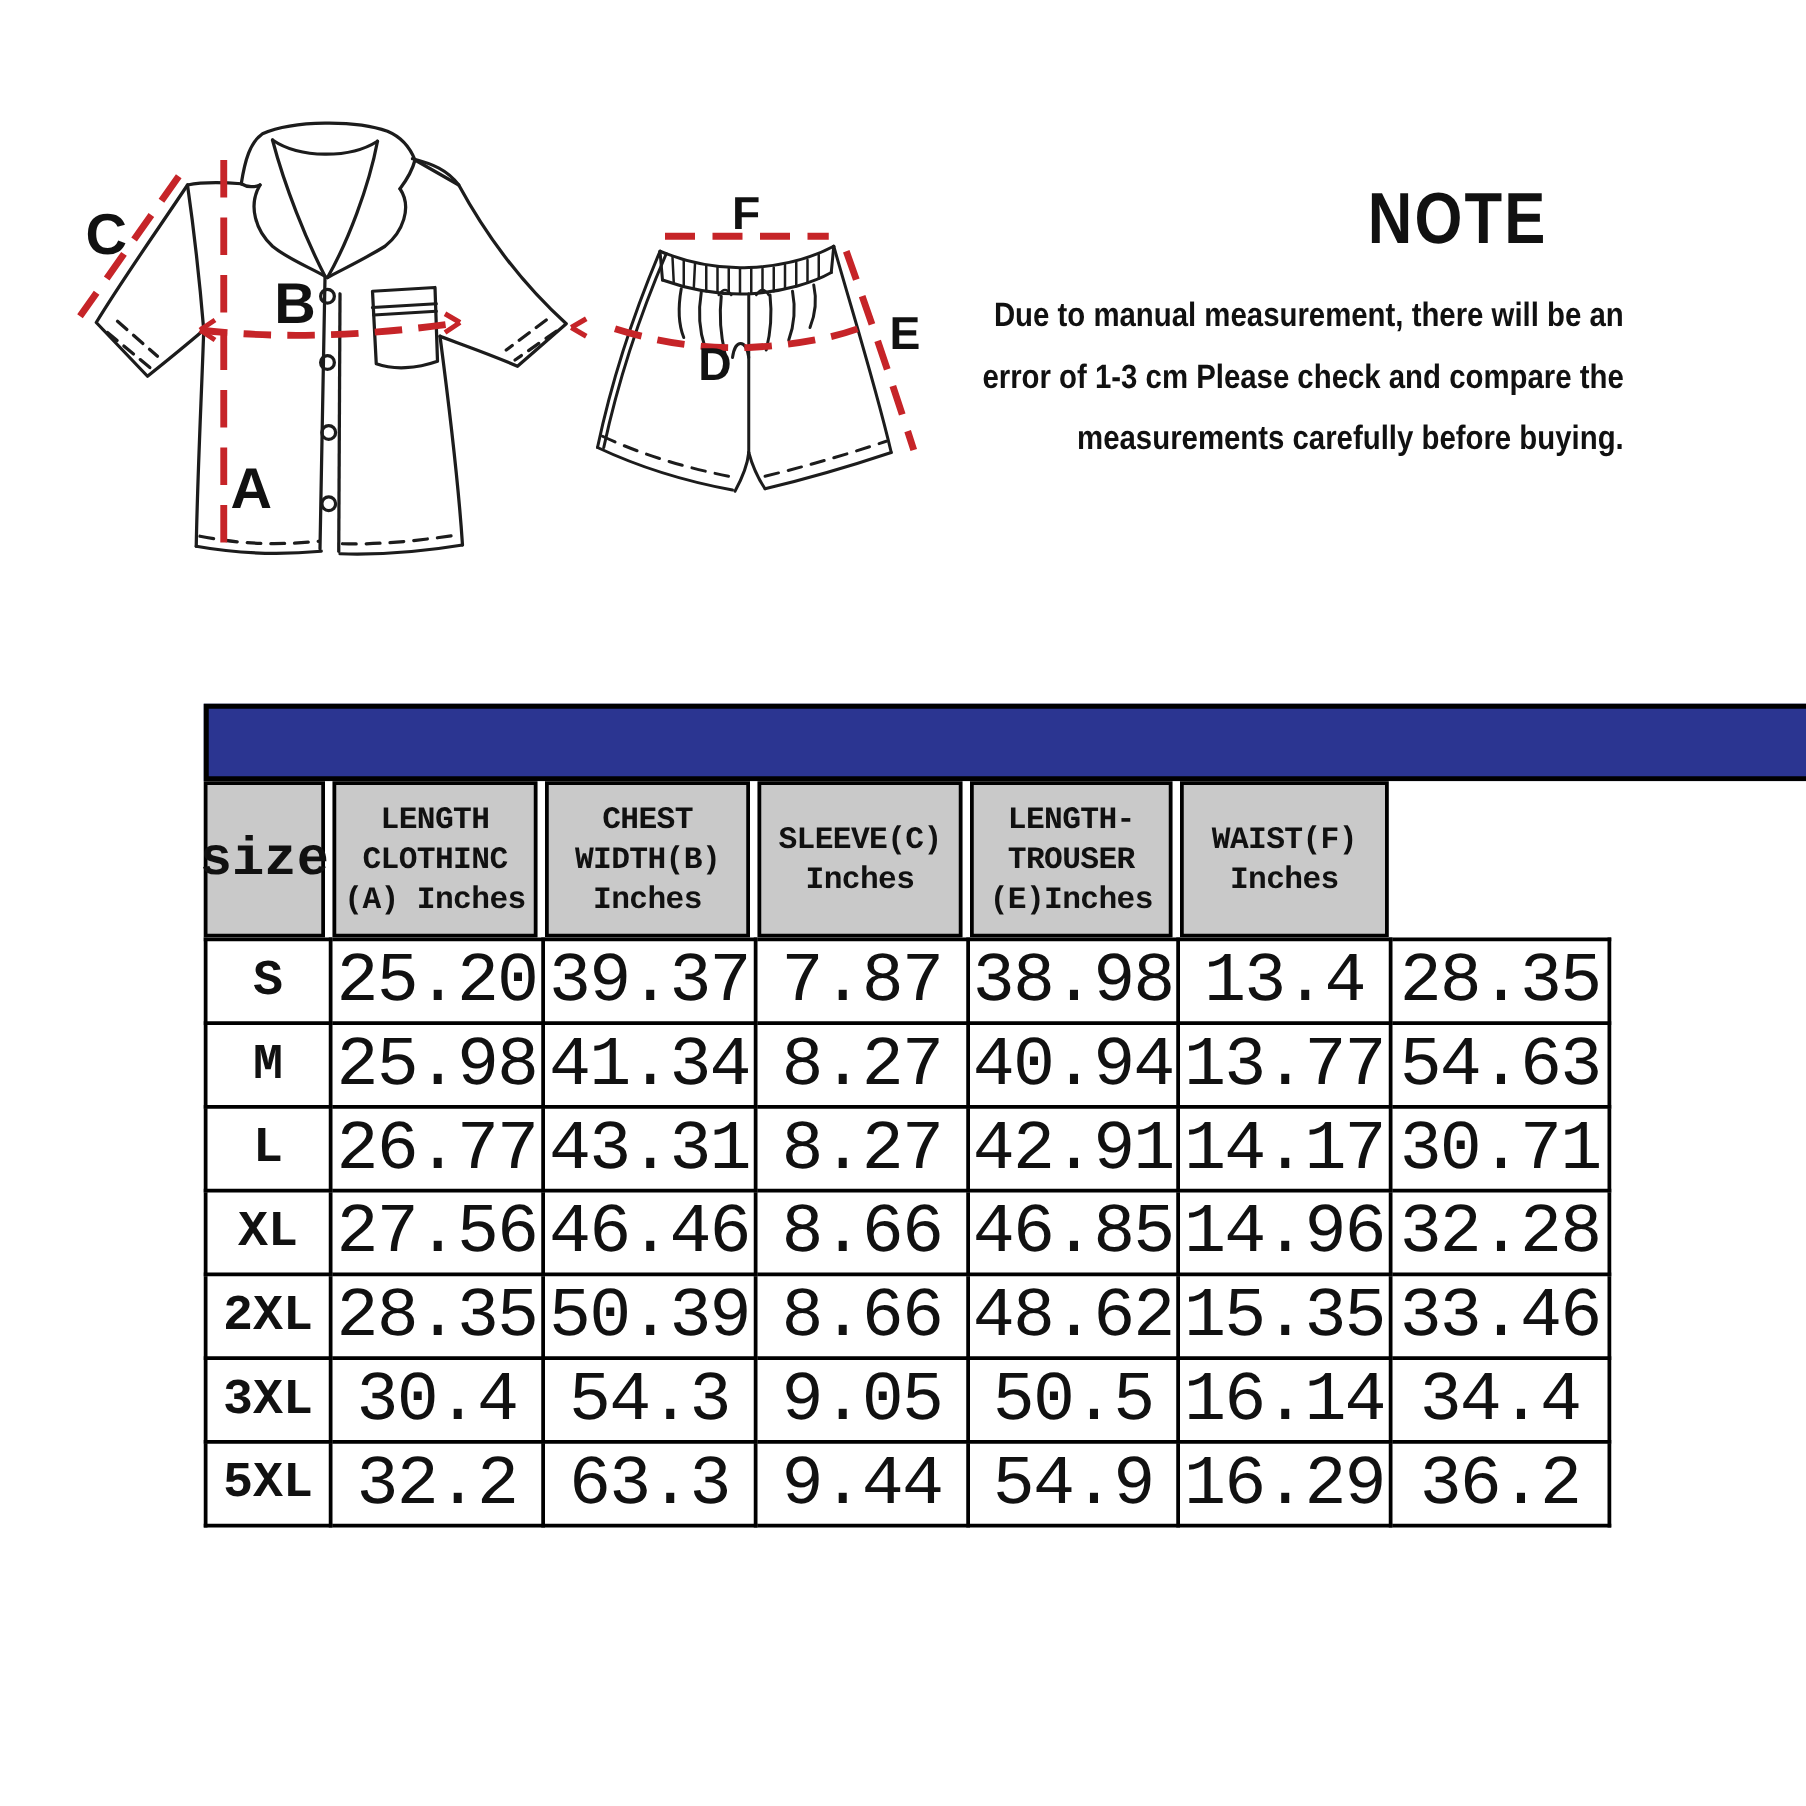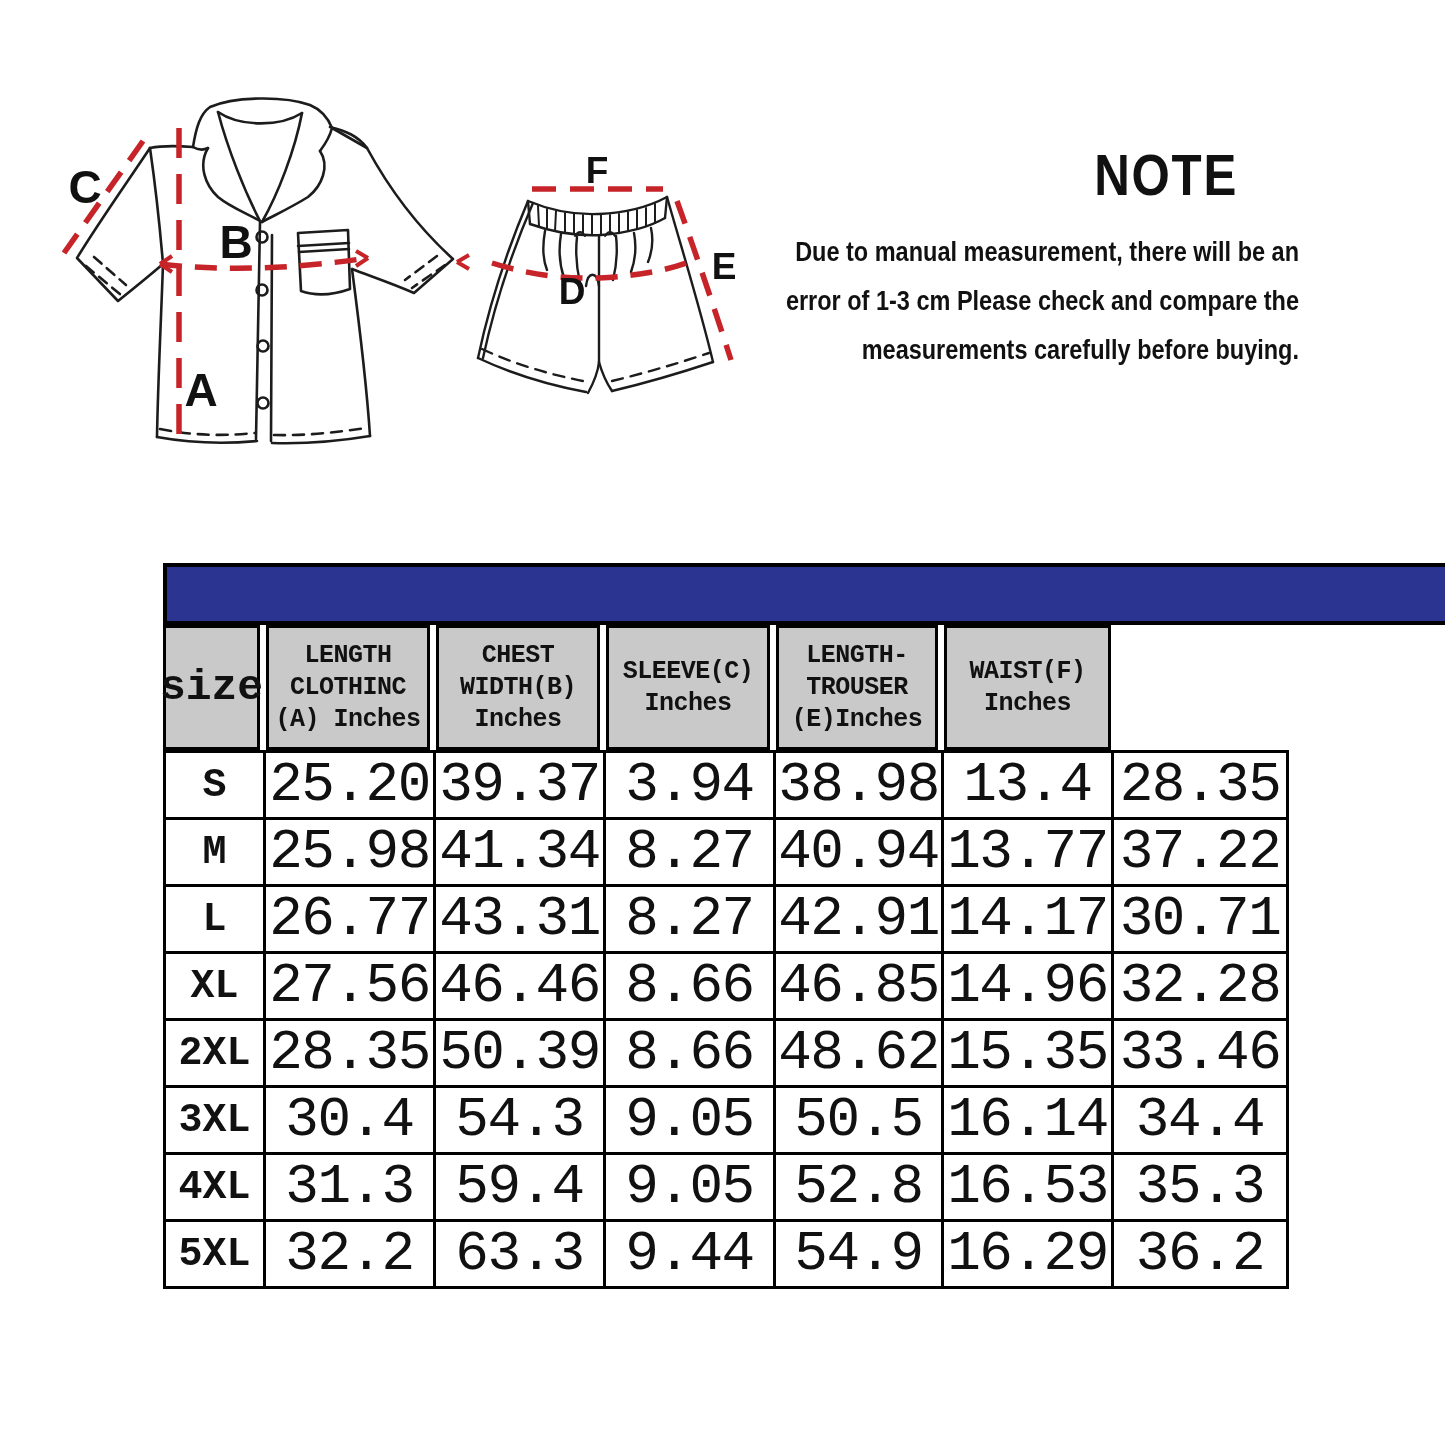--- a/index.html
+++ b/index.html
@@ -182,33 +182,33 @@
       <col style="width:170px">
         <col style="width:168px">
         <col style="width:170px">
       <col style="width:175px">
     </colgroup>
     <tbody>
         <tr>
           <td class="szc">S</td>
           <td class="val">25.20</td>
           <td class="val">39.37</td>
-          <td class="val">3.94</td>
+          <td class="val">7.87</td>
           <td class="val">38.98</td>
           <td class="val">13.4</td>
           <td class="val">28.35</td>
         </tr>
         <tr>
           <td class="szc">M</td>
           <td class="val">25.98</td>
           <td class="val">41.34</td>
           <td class="val">8.27</td>
           <td class="val">40.94</td>
           <td class="val">13.77</td>
-          <td class="val">37.22</td>
+          <td class="val">54.63</td>
         </tr>
         <tr>
           <td class="szc">L</td>
           <td class="val">26.77</td>
           <td class="val">43.31</td>
           <td class="val">8.27</td>
           <td class="val">42.91</td>
           <td class="val">14.17</td>
           <td class="val">30.71</td>
         </tr>
@@ -233,29 +233,20 @@
         <tr>
           <td class="szc">3XL</td>
           <td class="val">30.4</td>
           <td class="val">54.3</td>
           <td class="val">9.05</td>
           <td class="val">50.5</td>
           <td class="val">16.14</td>
           <td class="val">34.4</td>
         </tr>
         <tr>
-          <td class="szc">4XL</td>
-          <td class="val">31.3</td>
-          <td class="val">59.4</td>
-          <td class="val">9.05</td>
-          <td class="val">52.8</td>
-          <td class="val">16.53</td>
-          <td class="val">35.3</td>
-        </tr>
-        <tr>
           <td class="szc">5XL</td>
           <td class="val">32.2</td>
           <td class="val">63.3</td>
           <td class="val">9.44</td>
           <td class="val">54.9</td>
           <td class="val">16.29</td>
           <td class="val">36.2</td>
         </tr>
       </tbody>
   </table>

